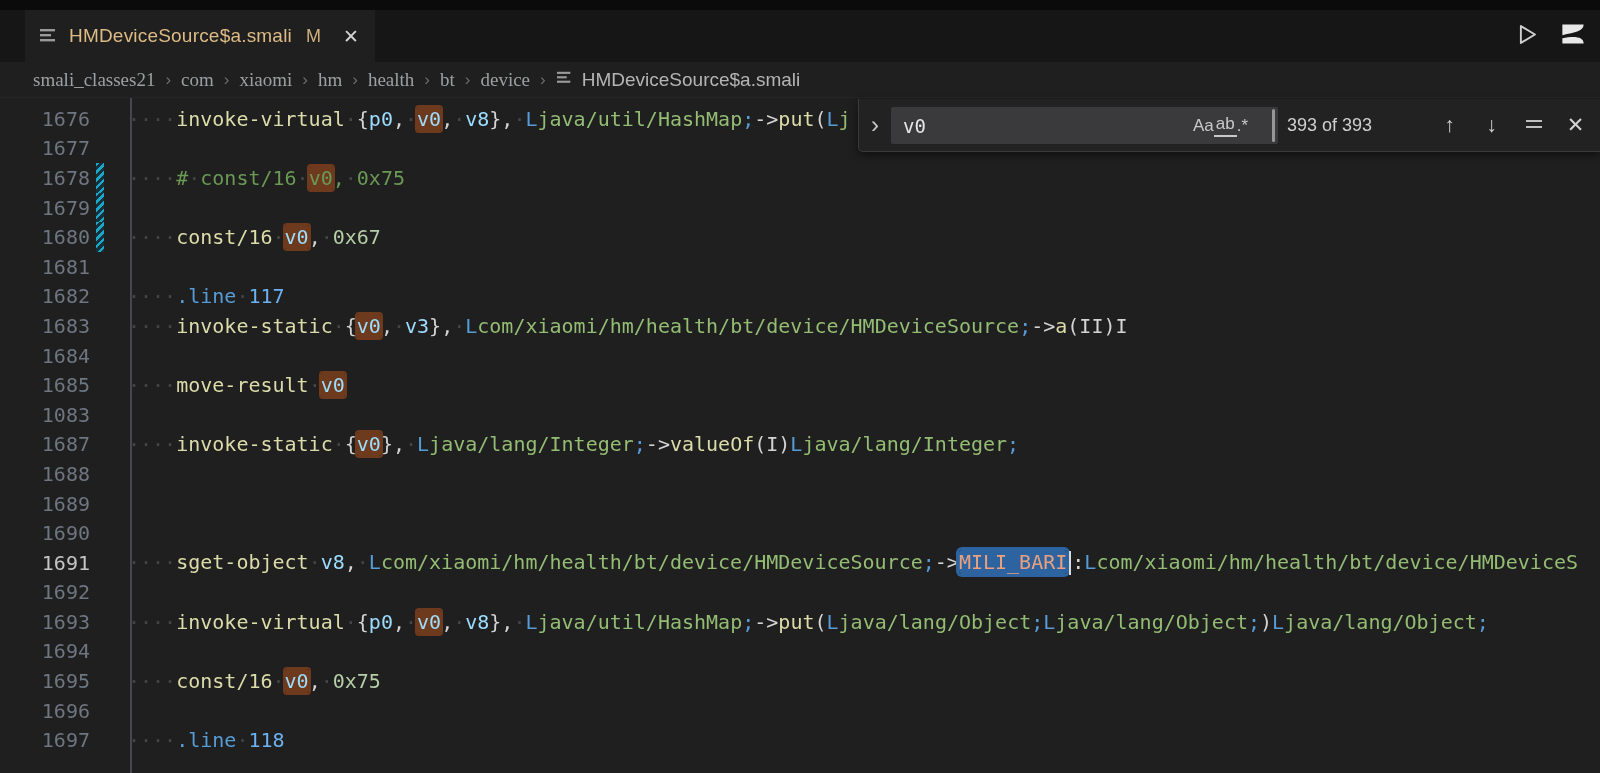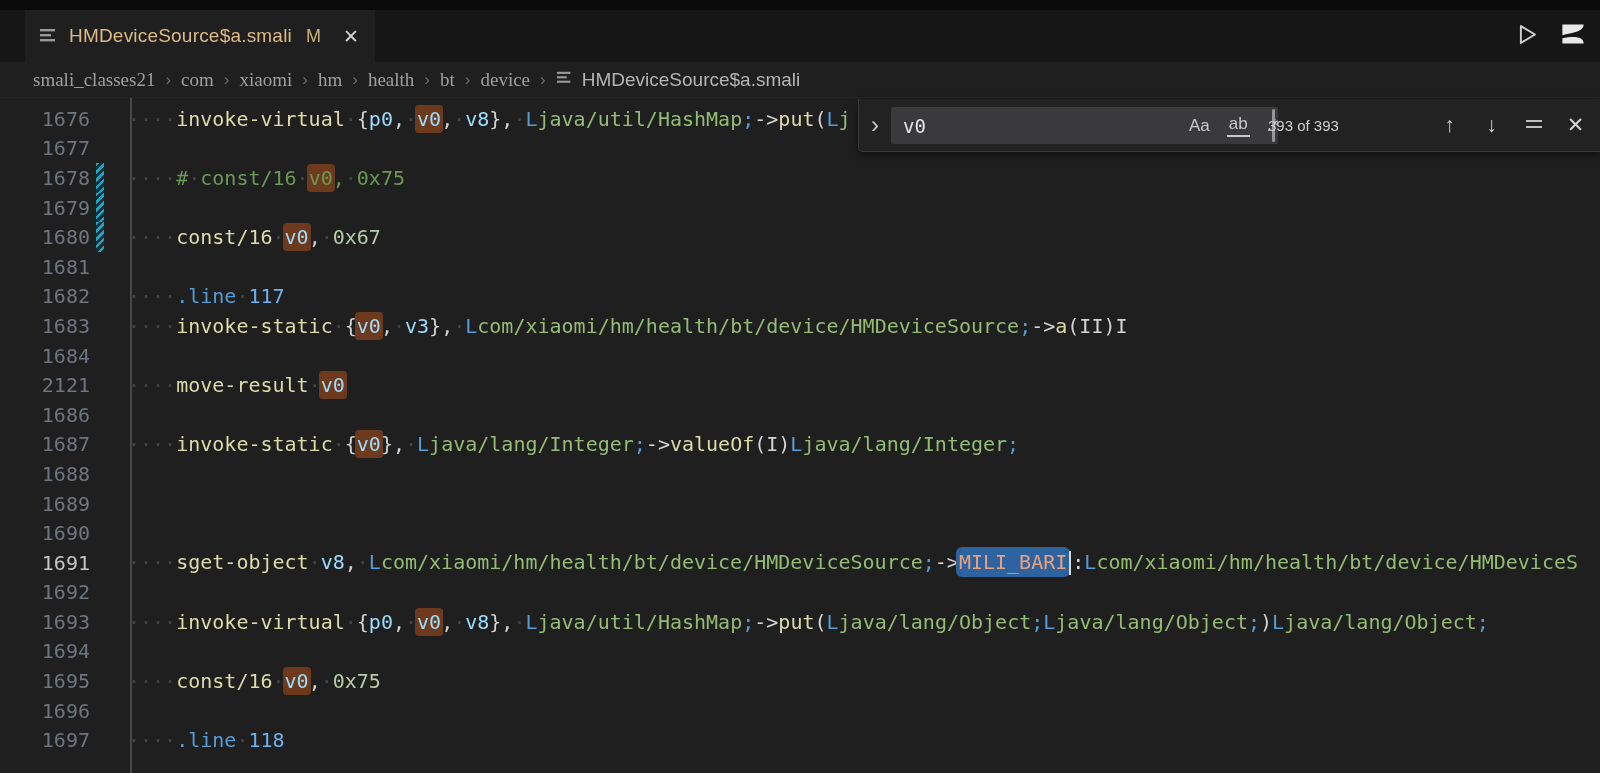--- a/index.html
+++ b/index.html
@@ -44,26 +44,26 @@
   
   .find{position:absolute;left:858px;top:99px;width:742px;height:53px;background:#222223;
         border:1px solid #3a3a3a;border-top:none;border-right:none;border-bottom-left-radius:5px;
         box-shadow:0 3px 9px rgba(0,0,0,.5);box-sizing:border-box;z-index:5;}
   .fw-chevron{position:absolute;left:2px;top:0;width:28px;height:100%;display:flex;align-items:center;
               justify-content:center;color:#c8c8c8;font-size:24px;cursor:pointer;}
   .fw-inputbox{position:absolute;left:32px;top:8px;width:387px;height:37px;background:#3a3a3c;border-radius:2px;
                display:flex;align-items:center;}
   .fw-input{flex:1;background:transparent;border:none;outline:none;color:#e6e6e6;
             font:19px "DejaVu Sans Mono", monospace;padding:0 0 0 12px;min-width:0;}
-  .fw-toggles{display:flex;align-items:center;gap:17px;color:#c9c9c9;font-size:17px;}
+  .fw-toggles{display:flex;align-items:center;padding-right:30px;color:#c9c9c9;font-size:17px;}
   .fw-toggle{cursor:pointer;}
   .fw-ww{border-bottom:2px solid #c9c9c9;padding:0 2px 1px;}
   .fw-sash{position:absolute;right:3px;top:2px;width:3px;height:33px;background:#97979a;border-radius:2px;}
-  .fw-results{position:absolute;left:409px;top:0;height:100%;display:flex;align-items:center;
-              color:#cfcfcf;font-size:15px;}
+  .fw-results{position:absolute;left:428px;top:0;height:100%;display:flex;align-items:center;
+              color:#cfcfcf;font-size:18px;}
   .fw-icons{position:absolute;right:8px;top:0;height:100%;display:flex;align-items:center;gap:9px;}
   .fw-btn{width:33px;height:33px;display:flex;align-items:center;justify-content:center;color:#d2d2d2;
           font-size:21px;border-radius:4px;cursor:pointer;}
 </style>
 </head>
 <body>
 
 <div class="screen">
 
   <div class="top-strip"></div>
@@ -131,22 +131,22 @@
   <div class="editor" id="editor">
       <div class="row"><span class="ln">1676</span><span class="gut"></span><span class="code"><span class="c-ws">····</span><span class="c-op">invoke-virtual</span><span class="c-ws">·</span><span class="c-punc">{</span><span class="c-reg">p0</span><span class="c-punc">,</span><span class="c-ws">·</span><span class="c-reg m">v0</span><span class="c-punc">,</span><span class="c-ws">·</span><span class="c-reg">v8</span><span class="c-punc">},</span><span class="c-ws">·</span><span class="c-type">L</span><span class="c-path">java/util/HashMap</span><span class="c-type">;</span><span class="c-punc">-&gt;</span><span class="c-op">put</span><span class="c-punc">(</span><span class="c-type">L</span><span class="c-path">j</span></span></div>
       <div class="row"><span class="ln">1677</span><span class="gut"></span><span class="code"></span></div>
       <div class="row"><span class="ln">1678</span><span class="gut"><span class="modbar"></span></span><span class="code"><span class="c-ws">····</span><span class="c-comment">#</span><span class="c-ws">·</span><span class="c-comment">const/16</span><span class="c-ws">·</span><span class="c-comment m">v0</span><span class="c-comment">,</span><span class="c-ws">·</span><span class="c-comment">0x75</span></span></div>
       <div class="row"><span class="ln">1679</span><span class="gut"><span class="modbar"></span></span><span class="code"></span></div>
       <div class="row"><span class="ln">1680</span><span class="gut"><span class="modbar"></span></span><span class="code"><span class="c-ws">····</span><span class="c-op">const/16</span><span class="c-ws">·</span><span class="c-reg m">v0</span><span class="c-punc">,</span><span class="c-ws">·</span><span class="c-num">0x67</span></span></div>
       <div class="row"><span class="ln">1681</span><span class="gut"></span><span class="code"></span></div>
       <div class="row"><span class="ln">1682</span><span class="gut"></span><span class="code"><span class="c-ws">····</span><span class="c-type">.line</span><span class="c-ws">·</span><span class="c-bnum">117</span></span></div>
       <div class="row"><span class="ln">1683</span><span class="gut"></span><span class="code"><span class="c-ws">····</span><span class="c-op">invoke-static</span><span class="c-ws">·</span><span class="c-punc">{</span><span class="c-reg m">v0</span><span class="c-punc">,</span><span class="c-ws">·</span><span class="c-reg">v3</span><span class="c-punc">},</span><span class="c-ws">·</span><span class="c-type">L</span><span class="c-path">com/xiaomi/hm/health/bt/device/HMDeviceSource</span><span class="c-type">;</span><span class="c-punc">-&gt;</span><span class="c-op">a</span><span class="c-punc">(II)I</span></span></div>
       <div class="row"><span class="ln">1684</span><span class="gut"></span><span class="code"></span></div>
-      <div class="row"><span class="ln">2121</span><span class="gut"></span><span class="code"><span class="c-ws">····</span><span class="c-op">move-result</span><span class="c-ws">·</span><span class="c-reg m">v0</span></span></div>
-      <div class="row"><span class="ln">1686</span><span class="gut"></span><span class="code"></span></div>
+      <div class="row"><span class="ln">1685</span><span class="gut"></span><span class="code"><span class="c-ws">····</span><span class="c-op">move-result</span><span class="c-ws">·</span><span class="c-reg m">v0</span></span></div>
+      <div class="row"><span class="ln">1083</span><span class="gut"></span><span class="code"></span></div>
       <div class="row"><span class="ln">1687</span><span class="gut"></span><span class="code"><span class="c-ws">····</span><span class="c-op">invoke-static</span><span class="c-ws">·</span><span class="c-punc">{</span><span class="c-reg m">v0</span><span class="c-punc">},</span><span class="c-ws">·</span><span class="c-type">L</span><span class="c-path">java/lang/Integer</span><span class="c-type">;</span><span class="c-punc">-&gt;</span><span class="c-op">valueOf</span><span class="c-punc">(I)</span><span class="c-type">L</span><span class="c-path">java/lang/Integer</span><span class="c-type">;</span></span></div>
       <div class="row"><span class="ln">1688</span><span class="gut"></span><span class="code"></span></div>
       <div class="row"><span class="ln">1689</span><span class="gut"></span></div>
       <div class="row"><span class="ln">1690</span><span class="gut"></span><span class="code"></span></div>
       <div class="row active"><span class="ln">1691</span><span class="gut"></span><span class="code"><span class="c-ws">····</span><span class="c-op">sget-object</span><span class="c-ws">·</span><span class="c-reg">v8</span><span class="c-punc">,</span><span class="c-ws">·</span><span class="c-type">L</span><span class="c-path">com/xiaomi/hm/health/bt/device/HMDeviceSource</span><span class="c-type">;</span><span class="c-punc">-&gt;</span><span class="c-field sel">MILI_BARI</span><span class="cursor"></span><span class="c-punc">:</span><span class="c-type">L</span><span class="c-path">com/xiaomi/hm/health/bt/device/HMDeviceS</span></span></div>
       <div class="row"><span class="ln">1692</span><span class="gut"></span><span class="code"></span></div>
       <div class="row"><span class="ln">1693</span><span class="gut"></span><span class="code"><span class="c-ws">····</span><span class="c-op">invoke-virtual</span><span class="c-ws">·</span><span class="c-punc">{</span><span class="c-reg">p0</span><span class="c-punc">,</span><span class="c-ws">·</span><span class="c-reg m">v0</span><span class="c-punc">,</span><span class="c-ws">·</span><span class="c-reg">v8</span><span class="c-punc">},</span><span class="c-ws">·</span><span class="c-type">L</span><span class="c-path">java/util/HashMap</span><span class="c-type">;</span><span class="c-punc">-&gt;</span><span class="c-op">put</span><span class="c-punc">(</span><span class="c-type">L</span><span class="c-path">java/lang/Object</span><span class="c-type">;</span><span class="c-type">L</span><span class="c-path">java/lang/Object</span><span class="c-type">;</span><span class="c-punc">)</span><span class="c-type">L</span><span class="c-path">java/lang/Object</span><span class="c-type">;</span></span></div>
       <div class="row"><span class="ln">1694</span><span class="gut"></span><span class="code"></span></div>
       <div class="row"><span class="ln">1695</span><span class="gut"></span><span class="code"><span class="c-ws">····</span><span class="c-op">const/16</span><span class="c-ws">·</span><span class="c-reg m">v0</span><span class="c-punc">,</span><span class="c-ws">·</span><span class="c-num">0x75</span></span></div>
       <div class="row"><span class="ln">1696</span><span class="gut"></span><span class="code"></span></div>

